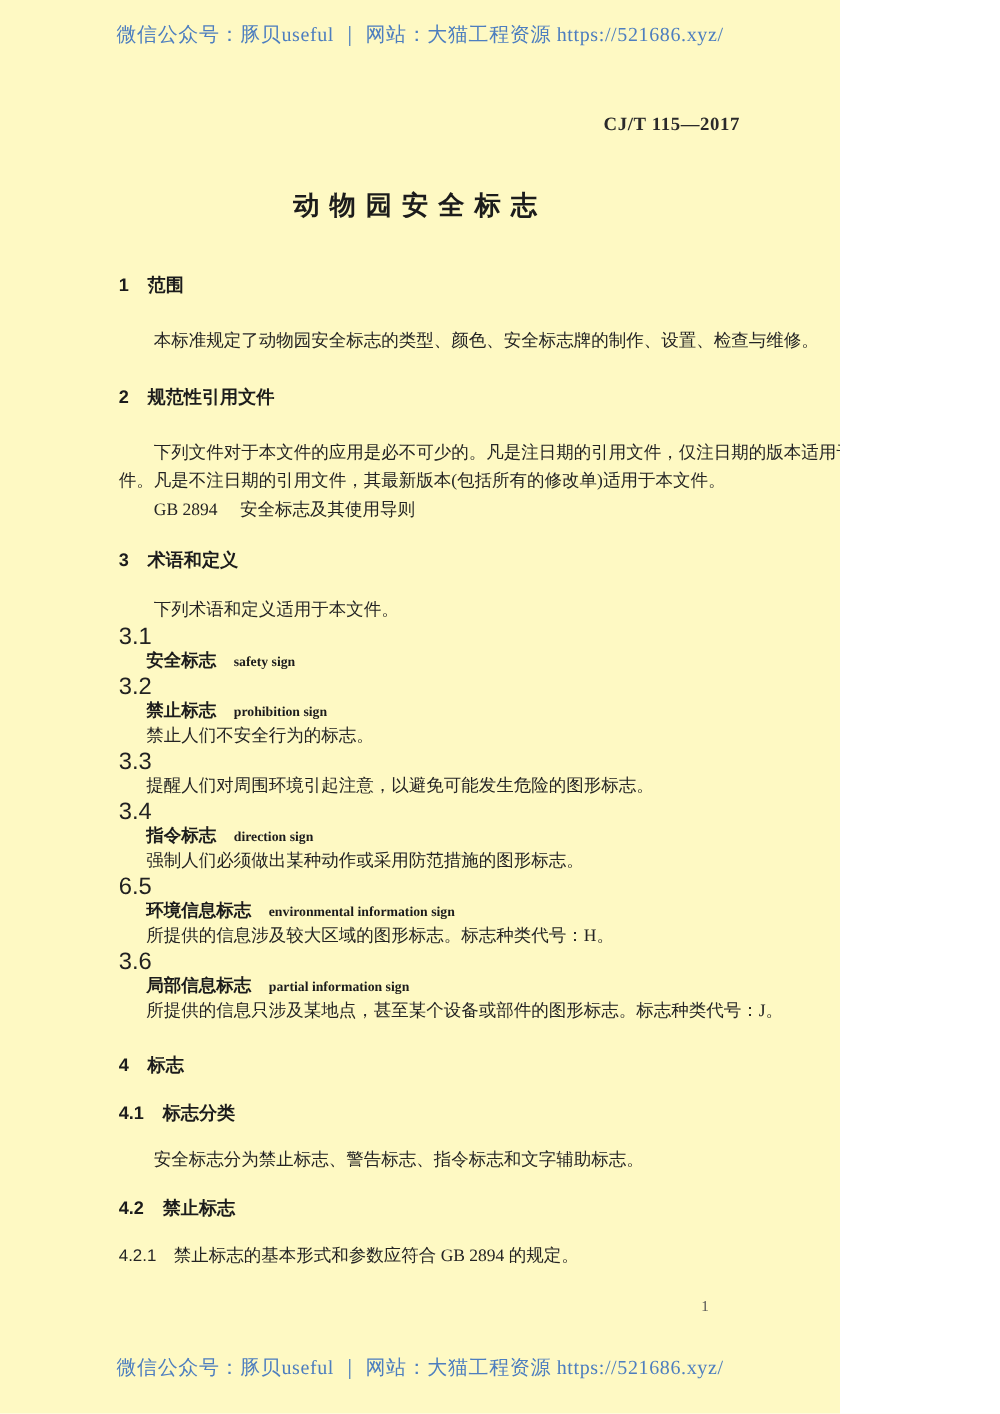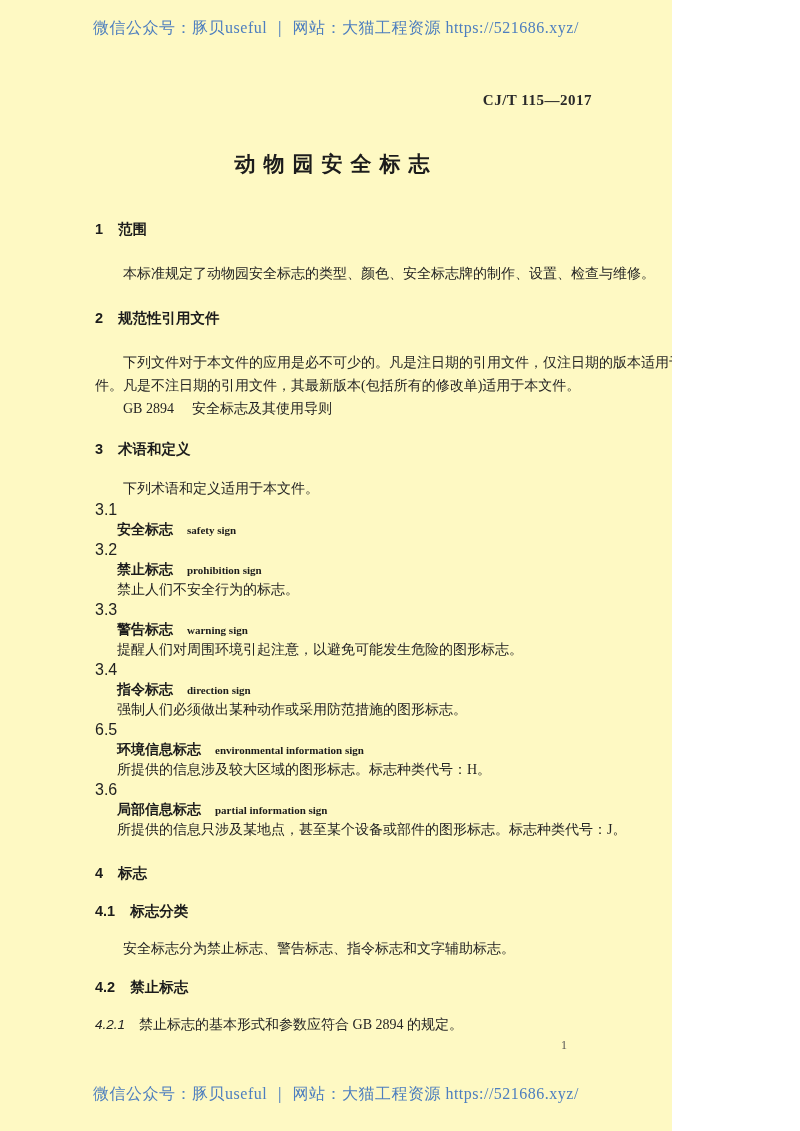--- a/index.html
+++ b/index.html
@@ -51,35 +51,35 @@
   .mt-first { margin-top:4px; }
   .mt-lg { margin-top:22px; }
   .mt-md { margin-top:18px; }
   .mt-sm { margin-top:16px; }
   .para { text-indent:2em; line-height:23px; }
   .para3 { text-indent:2em; line-height:22px; }
   .ref-line { padding-left:28px; line-height:23px; }
   .ref-code { margin-right:18px; }
   .term-num {
     font-family:"Liberation Sans","DejaVu Sans",sans-serif;
-    font-size:16px; line-height:20px; color:#222;
+    font-size:19px; line-height:20px; color:#222;
   }
   .term-line { padding-left:22px; line-height:20px; }
   .term-zh {
     font-family:Liberation Mono, monospace;
     font-weight:bold; font-size:14px; color:#1c1c1c;
   }
   .term-en {
     font-weight:bold; margin-left:14px; font-size:11px; color:#1c1c1c;
   }
   .term-def { padding-left:22px; line-height:20px; }
   .clause-line { line-height:22px; }
   .c-num {
     font-family:"Liberation Sans","DejaVu Sans",sans-serif;
-    font-size:13.5px; margin-right:14px;font-style:italic;
+    font-size:13.5px; margin-right:14px;
   }
   .page-number {
     position:absolute; top:1038px; right:105px;
     font-size:12px; color:#555;
   }
 </style>
 </head>
 <body>
 
 <div class="page">
@@ -117,23 +117,20 @@
       <span class="term-zh">安全标志</span><span class="term-en">safety sign</span>
     </div>
 
     <div class="term-num">3.2</div>
     <div class="term-line">
       <span class="term-zh">禁止标志</span><span class="term-en">prohibition sign</span>
     </div>
     <div class="term-def">禁止人们不安全行为的标志。</div>
 
     <div class="term-num">3.3</div>
-    <div class="term-line">
-      <span class="term-zh">警告标志</span><span class="term-en">warning sign</span>
-    </div>
     <div class="term-def">提醒人们对周围环境引起注意，以避免可能发生危险的图形标志。</div>
 
     <div class="term-num">3.4</div>
     <div class="term-line">
       <span class="term-zh">指令标志</span><span class="term-en">direction sign</span>
     </div>
     <div class="term-def">强制人们必须做出某种动作或采用防范措施的图形标志。</div>
 
     <div class="term-num">6.5</div>
     <div class="term-line">

